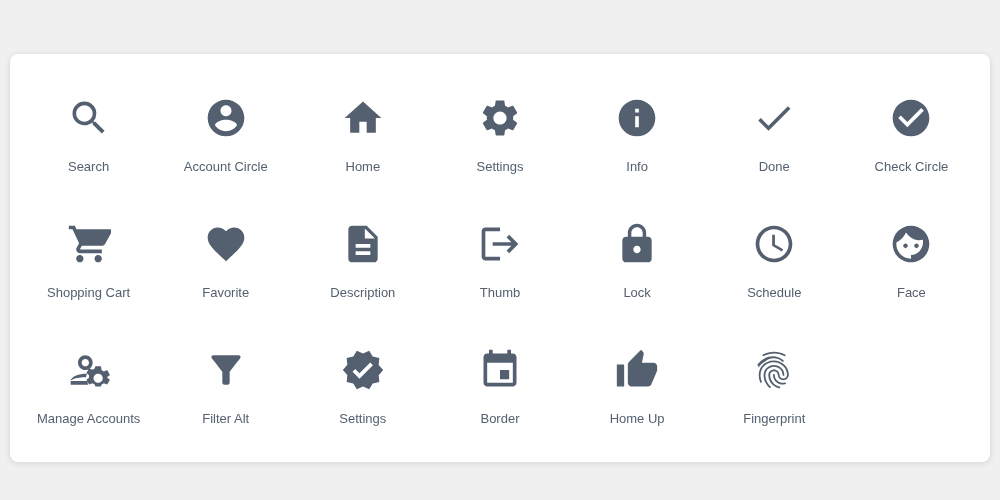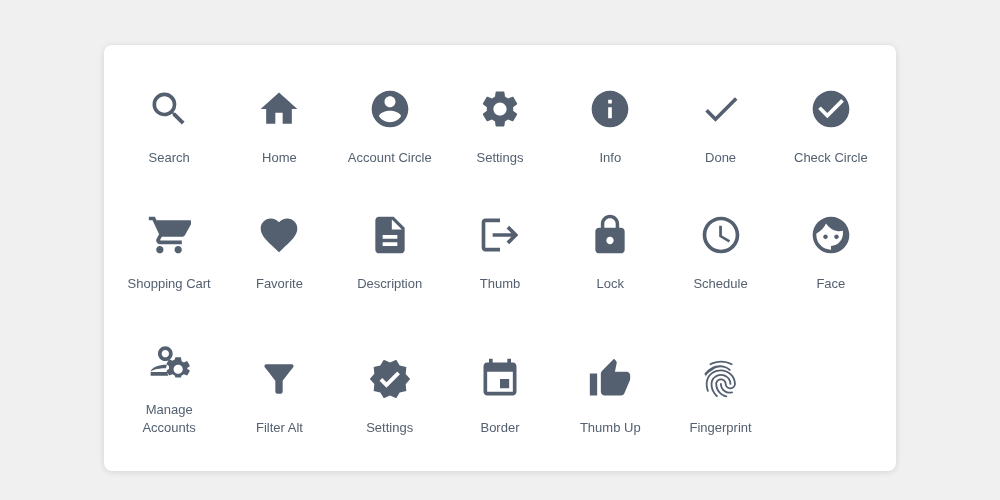--- a/index.html
+++ b/index.html
@@ -8,21 +8,21 @@
       display: flex;
       align-items: center;
       justify-content: center;
       min-height: 100vh;
       font-family: 'Segoe UI', Arial, sans-serif;
     }
     .card {
       background: #fff;
       border-radius: 8px;
       box-shadow: 0 1px 6px rgba(0,0,0,0.12);
-      width: 792px;
+      width: 980px;
       padding: 20px 10px;
       margin-top: 16px;
     }
     .icon-grid {
       display: grid;
       grid-template-columns: repeat(7, 1fr);
       row-gap: 10px;
     }
     .icon-item {
       display: flex;
@@ -60,38 +60,38 @@
         <svg viewBox="0 0 24 24" width="44" height="44">
             <path d="M15.5 14h-.79l-.28-.27A6.471 6.471 0 0 0 16 9.5 6.5 6.5 0 1 0 9.5 16c1.61 0 3.09-.59 4.23-1.57l.27.28v.79l5 4.99L20.49 19l-4.99-5zm-6 0C7.01 14 5 11.99 5 9.5S7.01 5 9.5 5 14 7.01 14 9.5 11.99 14 9.5 14z"></path>
           </svg>
       </div>
       <span class="icon-label">Search</span>
     </div>
 
     <div class="icon-item">
       <div class="icon-svg">
         <svg viewBox="0 0 24 24" width="44" height="44">
+            <path d="M12 2C6.48 2 2 6.48 2 12s4.48 10 10 10 10-4.48 10-10S17.52 2 12 2zm0 3c1.66 0 3 1.34 3 3s-1.34 3-3 3-3-1.34-3-3 1.34-3 3-3zm0 14.2c-2.5 0-4.71-1.28-6-3.22.03-1.99 4-3.08 6-3.08 1.99 0 5.97 1.09 6 3.08-1.29 1.94-3.5 3.22-6 3.22z"></path>
+          </svg>
+      </div>
+      <span class="icon-label">Account Circle</span>
+    </div>
+
+    <div class="icon-item">
+      <div class="icon-svg">
+        <svg viewBox="0 0 24 24" width="44" height="44">
             <path d="M10 20v-6h4v6h5v-8h3L12 3 2 12h3v8z"></path>
           </svg>
       </div>
       <span class="icon-label">Home</span>
     </div>
 
     <div class="icon-item">
       <div class="icon-svg">
         <svg viewBox="0 0 24 24" width="44" height="44">
-            <path d="M12 2C6.48 2 2 6.48 2 12s4.48 10 10 10 10-4.48 10-10S17.52 2 12 2zm0 3c1.66 0 3 1.34 3 3s-1.34 3-3 3-3-1.34-3-3 1.34-3 3-3zm0 14.2c-2.5 0-4.71-1.28-6-3.22.03-1.99 4-3.08 6-3.08 1.99 0 5.97 1.09 6 3.08-1.29 1.94-3.5 3.22-6 3.22z"></path>
-          </svg>
-      </div>
-      <span class="icon-label">Account Circle</span>
-    </div>
-
-    <div class="icon-item">
-      <div class="icon-svg">
-        <svg viewBox="0 0 24 24" width="44" height="44">
             <path d="M19.14 12.94c.04-.3.06-.61.06-.94 0-.32-.02-.64-.07-.94l2.03-1.58c.18-.14.23-.41.12-.61l-1.92-3.32c-.12-.22-.37-.29-.59-.22l-2.39.96c-.5-.38-1.03-.7-1.62-.94l-.36-2.54c-.04-.24-.24-.41-.48-.41h-3.84c-.24 0-.43.17-.47.41l-.36 2.54c-.59.24-1.13.57-1.62.94l-2.39-.96c-.22-.08-.47 0-.59.22L2.74 8.87c-.12.21-.08.47.12.61l2.03 1.58c-.05.3-.09.63-.09.94s.02.64.07.94l-2.03 1.58c-.18.14-.23.41-.12.61l1.92 3.32c.12.22.37.29.59.22l2.39-.96c.5.38 1.03.7 1.62.94l.36 2.54c.05.24.24.41.48.41h3.84c.24 0 .44-.17.47-.41l.36-2.54c.59-.24 1.13-.56 1.62-.94l2.39.96c.22.08.47 0 .59-.22l1.92-3.32c.12-.22.07-.47-.12-.61l-2.01-1.58zM12 15.6c-1.98 0-3.6-1.62-3.6-3.6s1.62-3.6 3.6-3.6 3.6 1.62 3.6 3.6-1.62 3.6-3.6 3.6z"></path>
           </svg>
       </div>
       <span class="icon-label">Settings</span>
     </div>
 
     <div class="icon-item">
       <div class="icon-svg">
         <svg viewBox="0 0 24 24" width="44" height="44">
             <path d="M12 2C6.48 2 2 6.48 2 12s4.48 10 10 10 10-4.48 10-10S17.52 2 12 2zm1 15h-2v-6h2v6zm0-8h-2V7h2v2z"></path>
@@ -217,21 +217,21 @@
       </div>
       <span class="icon-label">Border</span>
     </div>
 
     <div class="icon-item">
       <div class="icon-svg">
         <svg viewBox="0 0 24 24" width="44" height="44">
             <path d="M1 21h4V9H1v12zm22-11c0-1.1-.9-2-2-2h-6.31l.95-4.57.03-.32c0-.41-.17-.79-.44-1.06L14.17 1 7.59 7.59C7.22 7.95 7 8.45 7 9v10c0 1.1.9 2 2 2h9c.83 0 1.54-.5 1.84-1.22l3.02-7.05c.09-.23.14-.47.14-.73v-2z"></path>
           </svg>
       </div>
-      <span class="icon-label">Thumb Up</span>
+      <span class="icon-label">Home Up</span>
     </div>
 
     <div class="icon-item">
       <div class="icon-svg">
         <svg viewBox="0 0 24 24" width="44" height="44">
             <path d="M17.81 4.47c-.08 0-.16-.02-.23-.06C15.66 3.42 14 3 12.01 3c-1.98 0-3.86.47-5.57 1.41-.24.13-.54.04-.68-.2-.13-.24-.04-.55.2-.68C7.82 2.52 9.86 2 12.01 2c2.13 0 3.99.47 6.03 1.52.25.13.34.43.21.67-.09.18-.26.28-.44.28zM3.5 9.72c-.1 0-.2-.03-.29-.09-.23-.16-.28-.47-.12-.7.99-1.4 2.25-2.5 3.75-3.27C9.98 4.04 14 4.03 17.15 6.65c.22.18.25.50.07.72-.18.22-.5.25-.72.07-2.84-2.37-6.52-2.38-9.34-.01-1.37.68-2.52 1.7-3.4 2.96-.08.14-.23.33-.26.33zm6.25 12.07c-.13 0-.26-.05-.35-.15-.87-.87-1.34-1.43-2.01-2.64-.69-1.23-1.05-2.73-1.05-4.34 0-2.97 2.54-5.39 5.66-5.39s5.66 2.42 5.66 5.39c0 .28-.22.5-.5.5s-.5-.22-.5-.5c0-2.42-2.09-4.39-4.66-4.39-2.57 0-4.66 1.97-4.66 4.39 0 1.44.32 2.77.93 3.85.64 1.15 1.08 1.64 1.85 2.42.19.2.19.51 0 .71-.11.1-.24.15-.37.15zm7.17-1.85c-1.19 0-2.24-.3-3.1-.89-1.49-1.01-2.38-2.65-2.38-4.39 0-.28.22-.5.5-.5s.5.22.5.5c0 1.41.72 2.74 1.94 3.56.71.48 1.54.71 2.54.71.24 0 .64-.03 1.04-.1.27-.05.53.13.58.41.05.27-.13.53-.41.58-.57.11-1.07.12-1.21.12zM14.91 22c-.04 0-.09-.01-.13-.02-1.59-.44-2.63-1.03-3.72-2.1-1.4-1.39-2.17-3.24-2.17-5.22 0-1.62 1.38-2.94 3.08-2.94 1.7 0 3.08 1.32 3.08 2.94 0 1.07.91 1.94 2.03 1.94s2.03-.87 2.03-1.94c0-3.77-3.25-6.83-7.25-6.83-2.84 0-5.44 1.58-6.61 4.03-.39.81-.59 1.76-.59 2.8 0 .78.07 2.01.67 3.61.1.26-.03.55-.29.64-.26.1-.55-.04-.64-.29-.49-1.31-.73-2.61-.73-3.96 0-1.2.23-2.29.68-3.24 1.33-2.79 4.28-4.6 7.51-4.6 4.55 0 8.25 3.51 8.25 7.83 0 1.62-1.37 2.94-3.03 2.94s-3.03-1.32-3.03-2.94c0-1.07-.9-1.94-2.08-1.94-1.18 0-2.08.87-2.08 1.94 0 1.71.66 3.31 1.87 4.51.95.94 1.86 1.46 3.27 1.85.27.07.42.35.35.61-.05.23-.26.38-.48.38z"></path>
           </svg>
       </div>
       <span class="icon-label">Fingerprint</span>
     </div>

